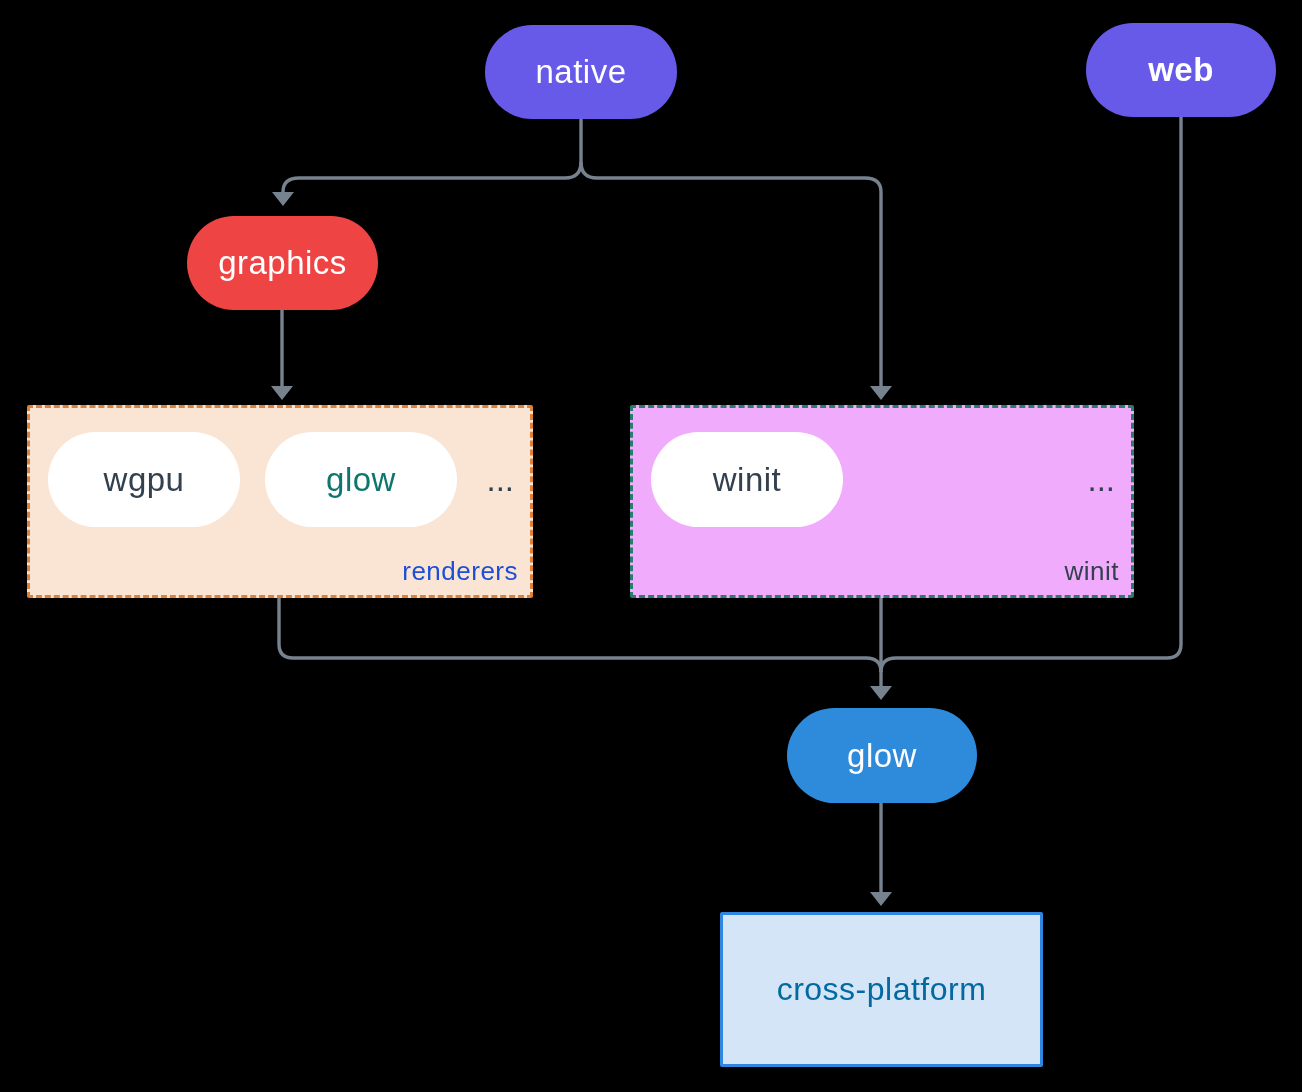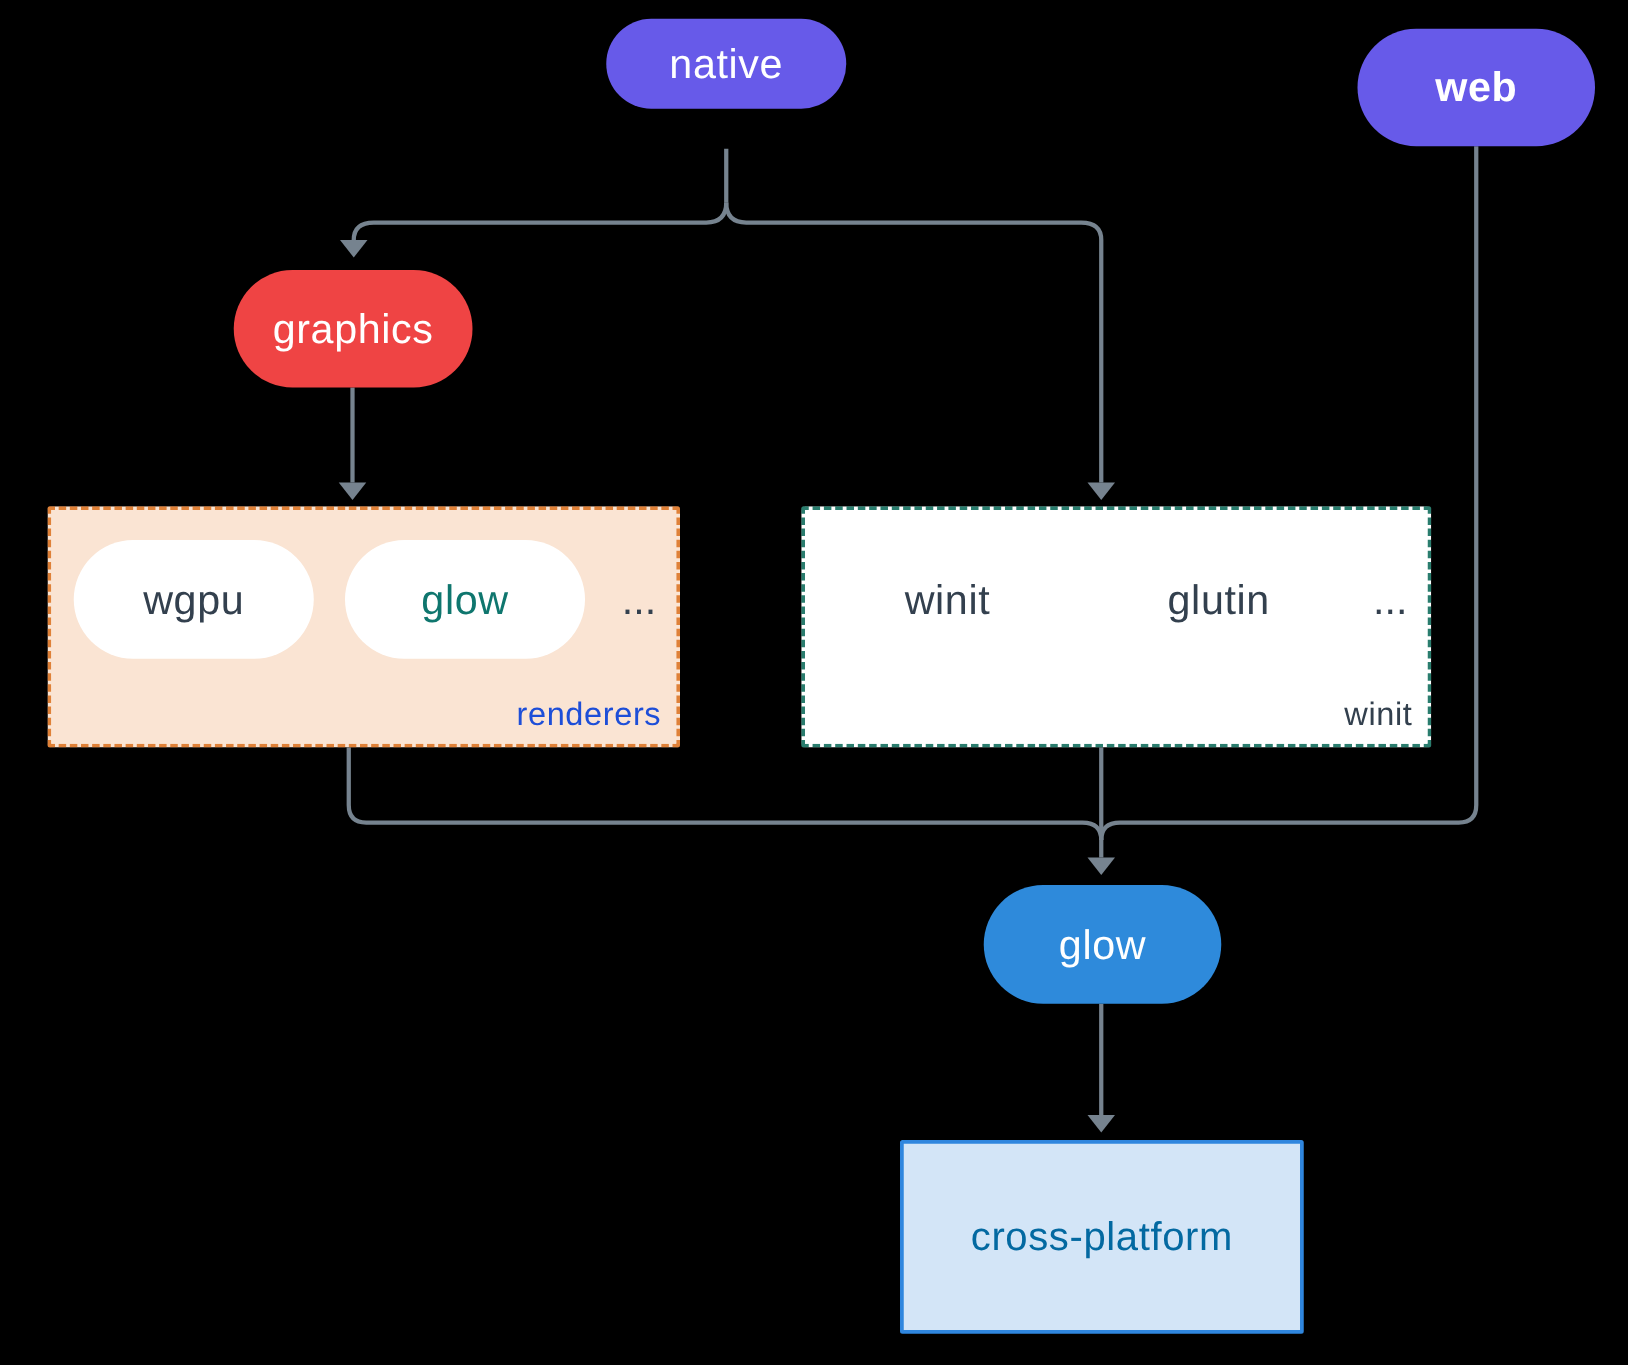--- a/index.html
+++ b/index.html
@@ -19,31 +19,30 @@
   .pill {
     position: absolute;
     border-radius: 60px;
     display: flex;
     align-items: center;
     justify-content: center;
     font-size: 33px;
     letter-spacing: 0.5px;
     color: #fff;
   }
-  #node-native   { left: 485px;  top: 15px;  width: 192px; height: 72px; }
+  #node-native   { left: 485px;  top: 25px;  width: 192px; height: 94px; }
   #node-web      { left: 1086px; top: 23px;  width: 190px; height: 94px; }
   #node-graphics { left: 187px;  top: 216px; width: 191px; height: 94px; }
   #node-iced     { left: 787px;  top: 708px; width: 190px; height: 95px; }
 
   .group {
     position: absolute;
     box-sizing: border-box;
     border: 3px dashed;
     border-radius: 2px;
-    margin-left: 11px;
   }
   #group-renderers { left: 27px;  top: 405px; width: 506px; height: 193px; }
   #group-shells    { left: 630px; top: 405px; width: 504px; height: 193px; }
 
   .inner-pill {
     position: absolute;
     top: 24px;
     width: 192px;
     height: 95px;
     background: #ffffff;
@@ -135,26 +134,23 @@
     <div class="inner-pill first" style="color: rgb(51, 64, 78);">
       <span>wgpu</span>
     </div>
     <div class="inner-pill second" style="color: #0f766e;">
       <span>glow</span>
     </div>
     <div class="ellipsis" style="color: rgb(51, 64, 78);">...</div>
     <div class="group-label" style="color: #1d4ed8;">renderers</div>
   </div>
 
-  <div class="group" id="group-shells" style="background: #ffffff; border-color: rgb(42, 125, 110); padding-left: 23px;">
+  <div class="group" id="group-shells" style="background: #f0abfc; border-color: rgb(42, 125, 110); padding-left: 23px;">
     <div class="inner-pill first" style="color: rgb(51, 64, 78);">
       <span>winit</span>
-    </div>
-    <div class="inner-pill second" style="color: rgb(51, 64, 78);">
-      <span>glutin</span>
     </div>
     <div class="ellipsis" style="color: rgb(51, 64, 78);">...</div>
     <div class="group-label" style="color: rgb(51, 64, 78);">winit</div>
   </div>
 
   <div class="pill" id="node-iced" style="background: rgb(46, 138, 219); color: rgb(255, 255, 255);">
     <span>glow</span>
   </div>
 
   <div class="app-box" style="background: rgb(211, 229, 247); border-color: rgb(47, 134, 222); color: #0369a1;">

